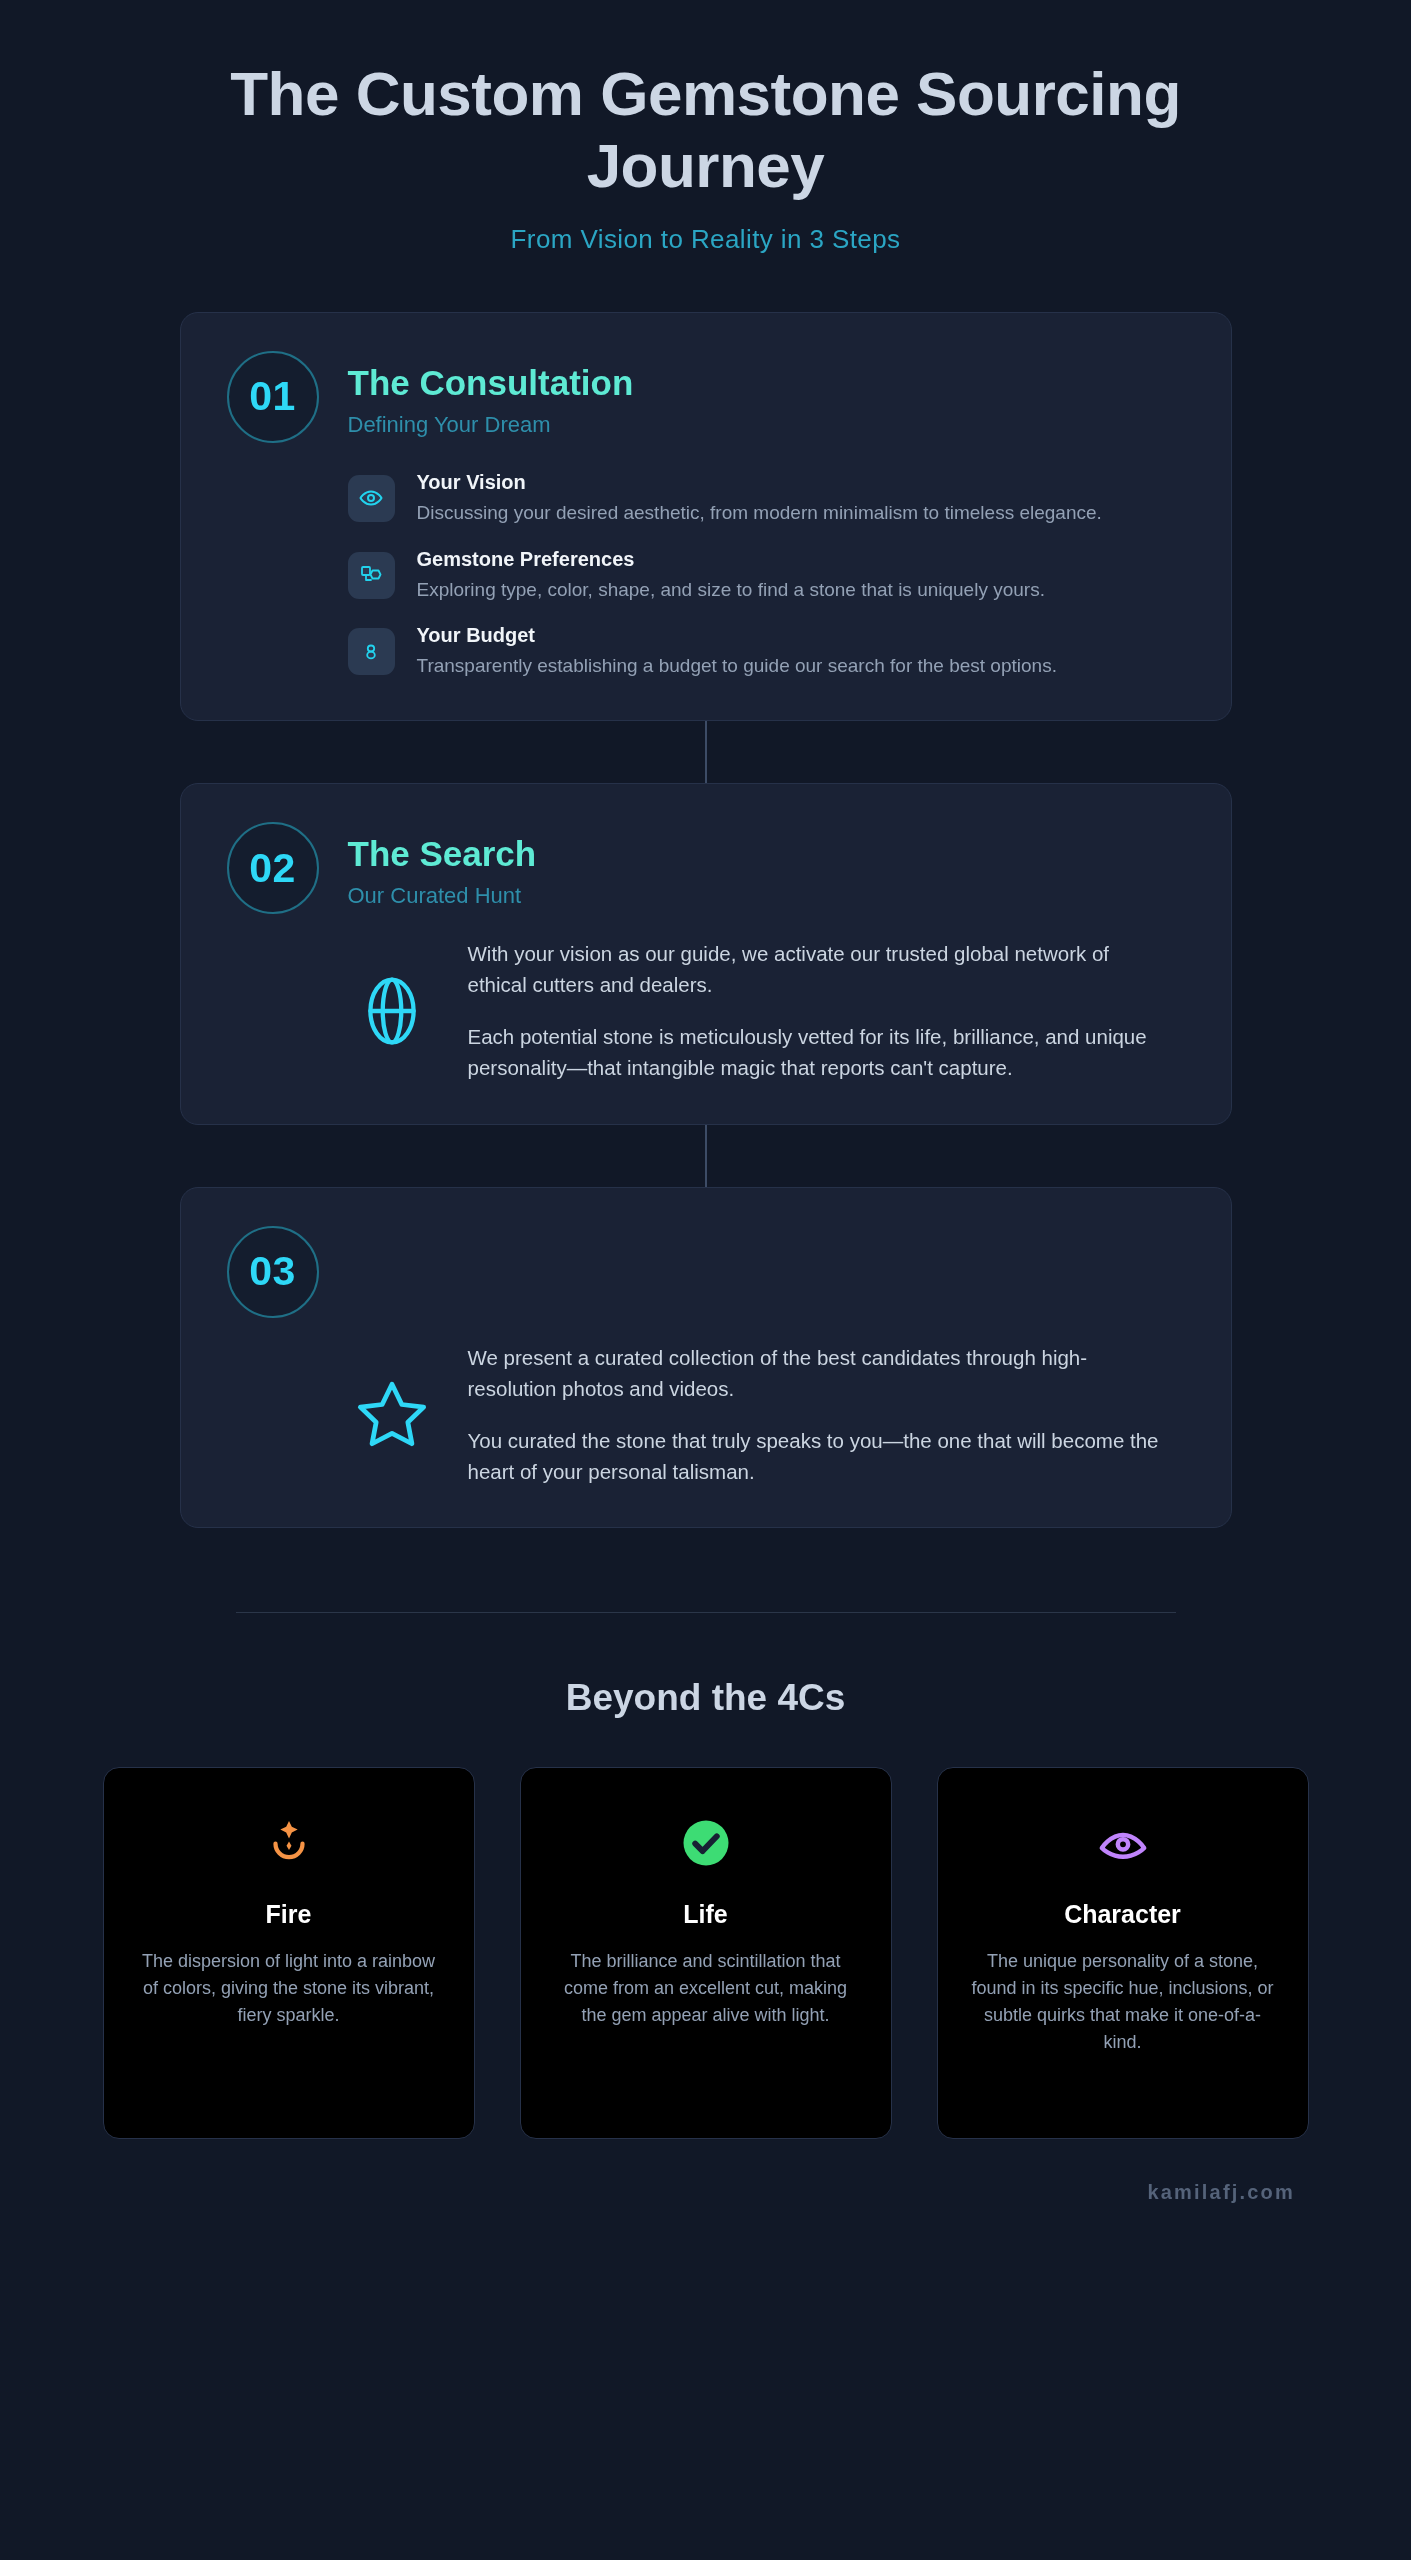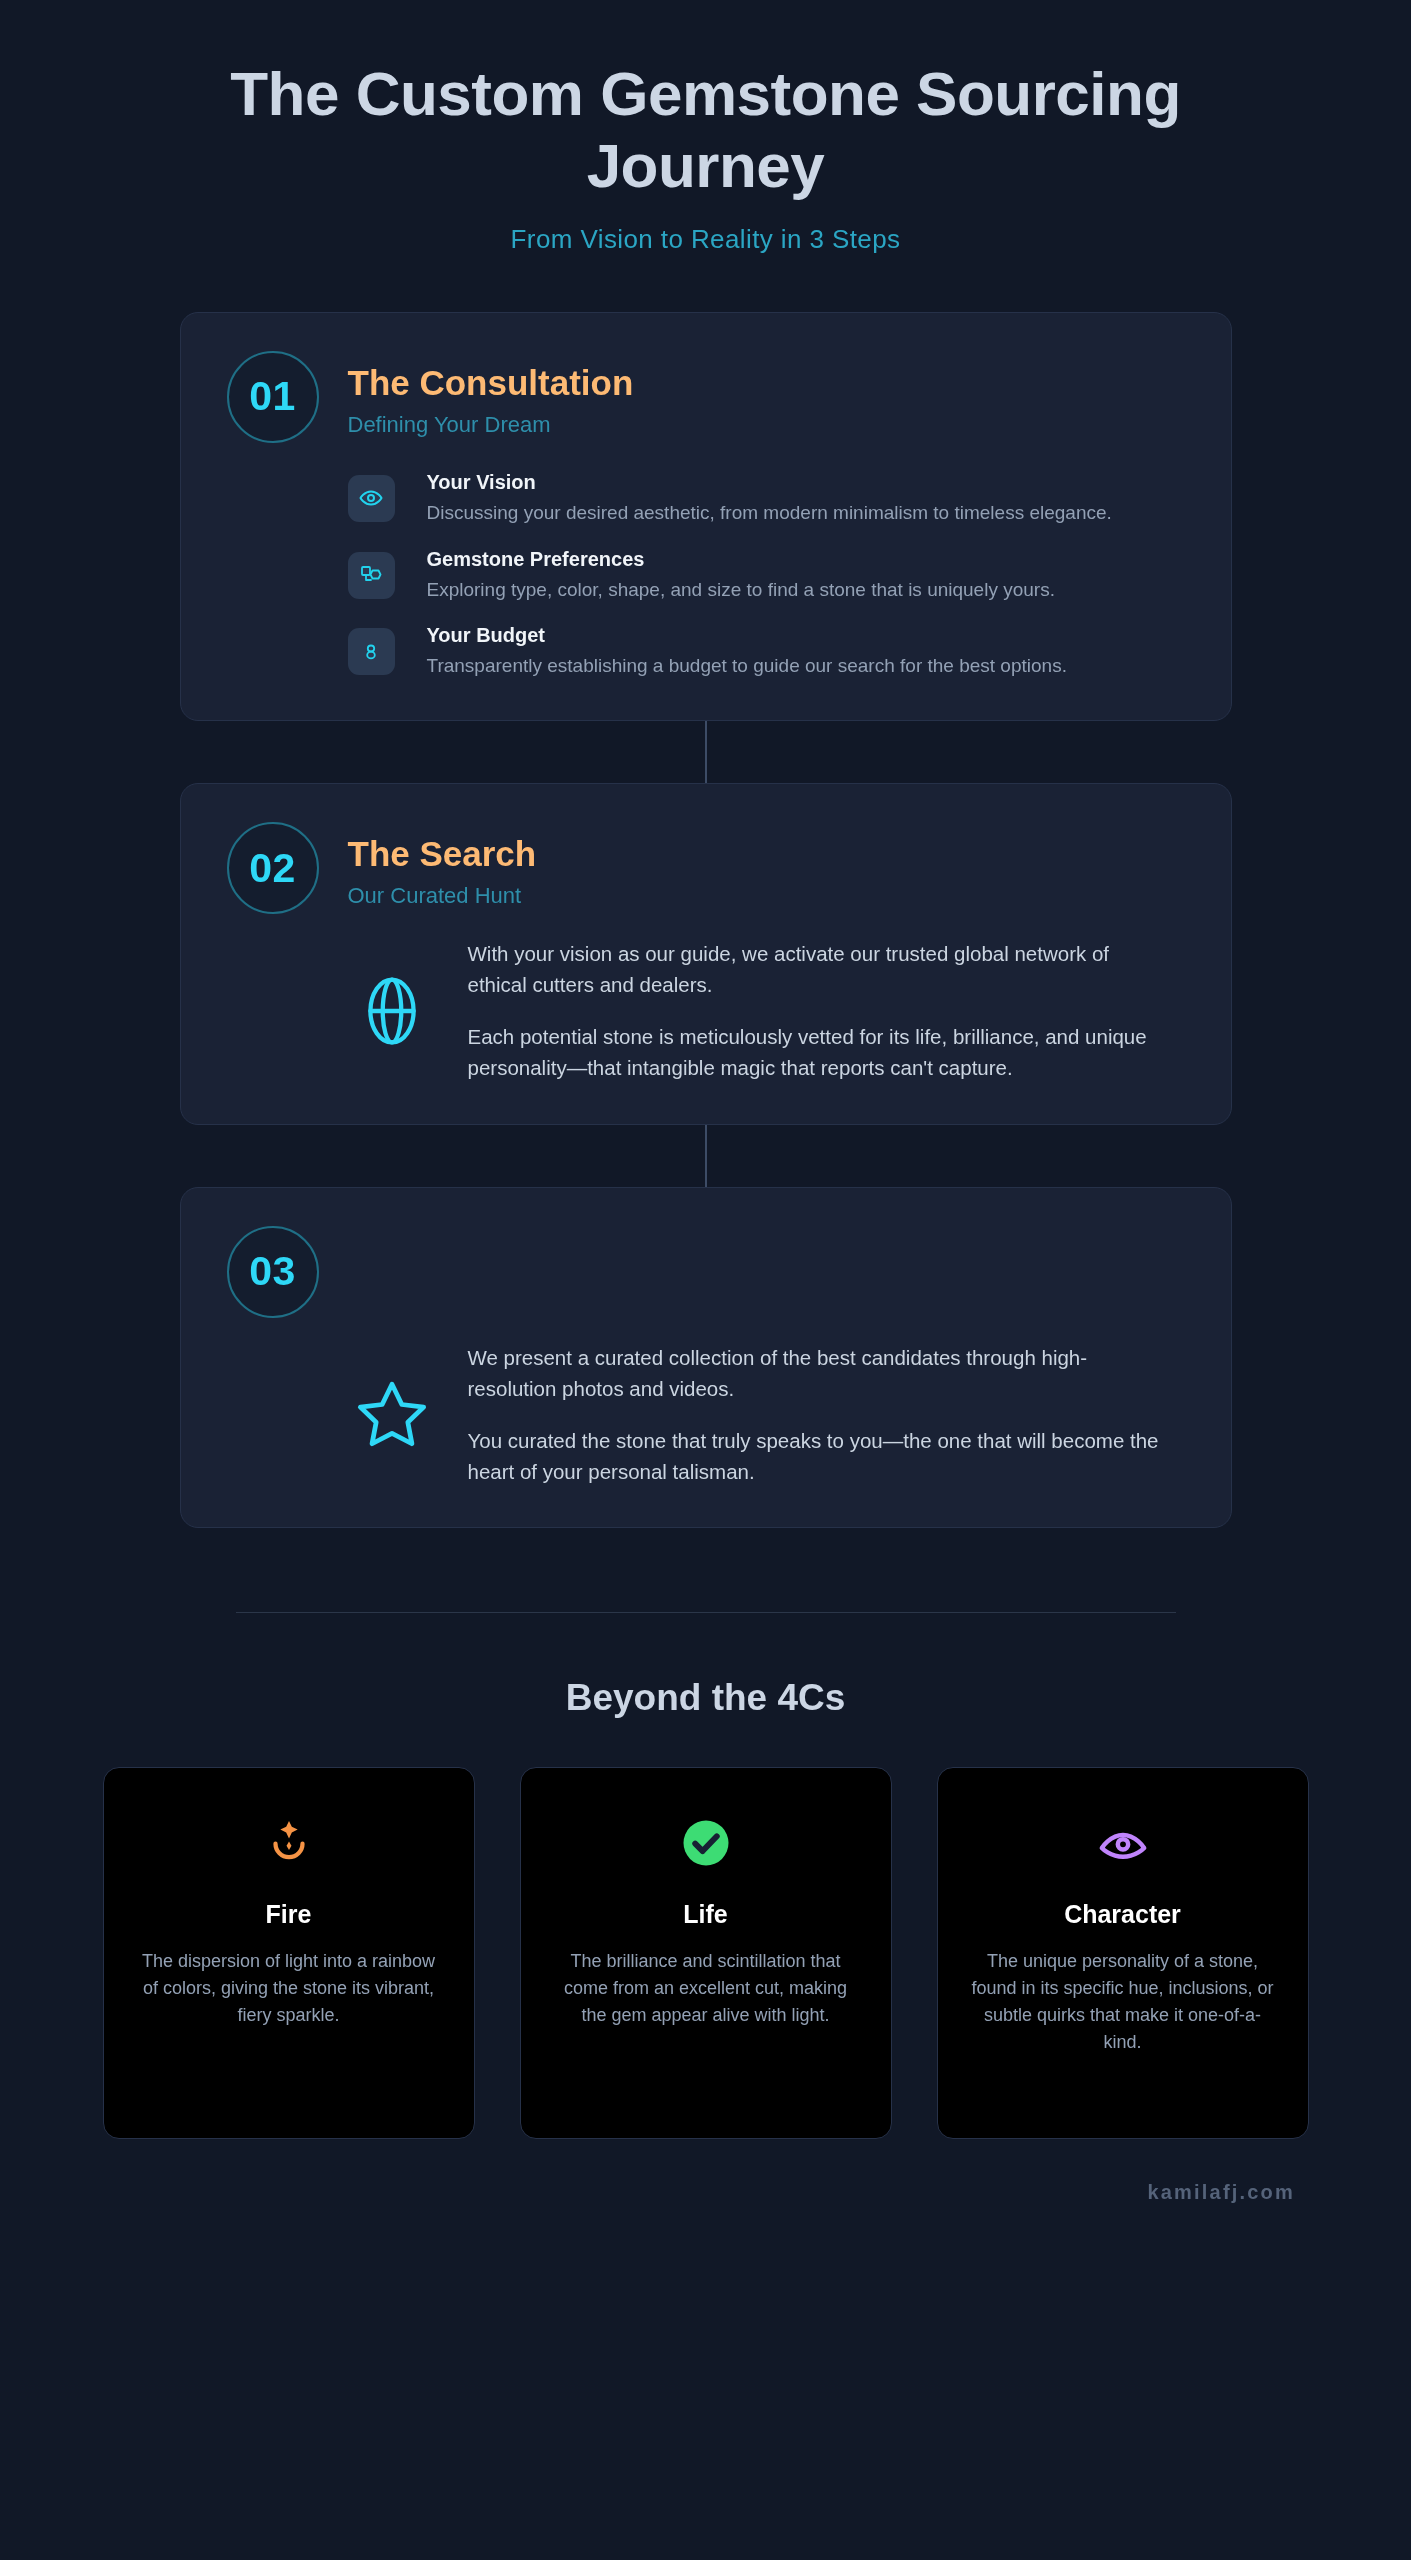--- a/index.html
+++ b/index.html
@@ -81,42 +81,42 @@
     font-size: 41px;
     font-weight: 700;
     color: #2ed8f7;
     letter-spacing: 0.5px;
   }
 
   .step-headtext { padding-top: 12px; }
   .step-title {
     font-size: 35px;
     font-weight: 700;
-    color: #fdba74;
+    color: #5eead4;
     line-height: 1.15;
   }
   .step-sub {
     margin-top: 9px;
     font-size: 22px;
     color: #2e8fab;
     font-weight: 400;
   }
 
   
   .feature-list {
     margin-top: 26px;
     padding-left: 121px;
     display: flex;
     flex-direction: column;
     gap: 19px;
   }
   .feature-row {
     display: flex;
     align-items: flex-start;
-    gap: 32px;
+    gap: 22px;
   }
   .feature-icon {
     flex: 0 0 auto;
     width: 47px;
     height: 47px;
     border-radius: 11px;
     background: #2b3a52;
     display: flex;
     align-items: center;
     justify-content: center;

